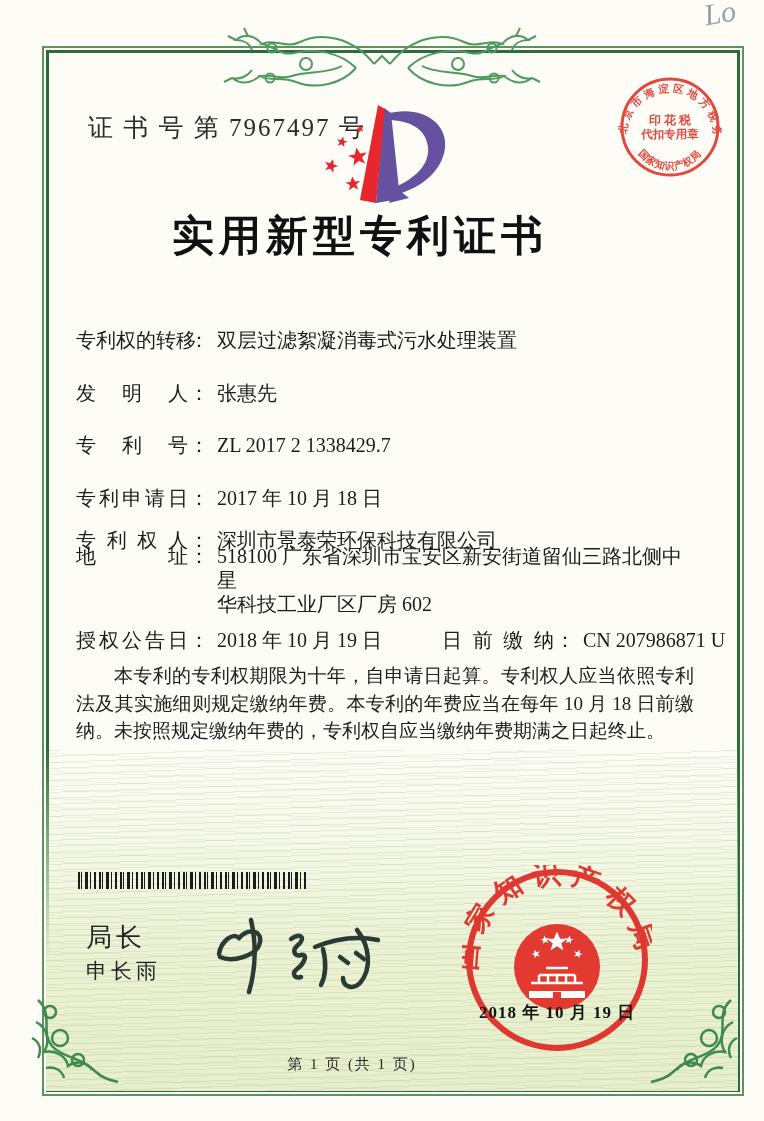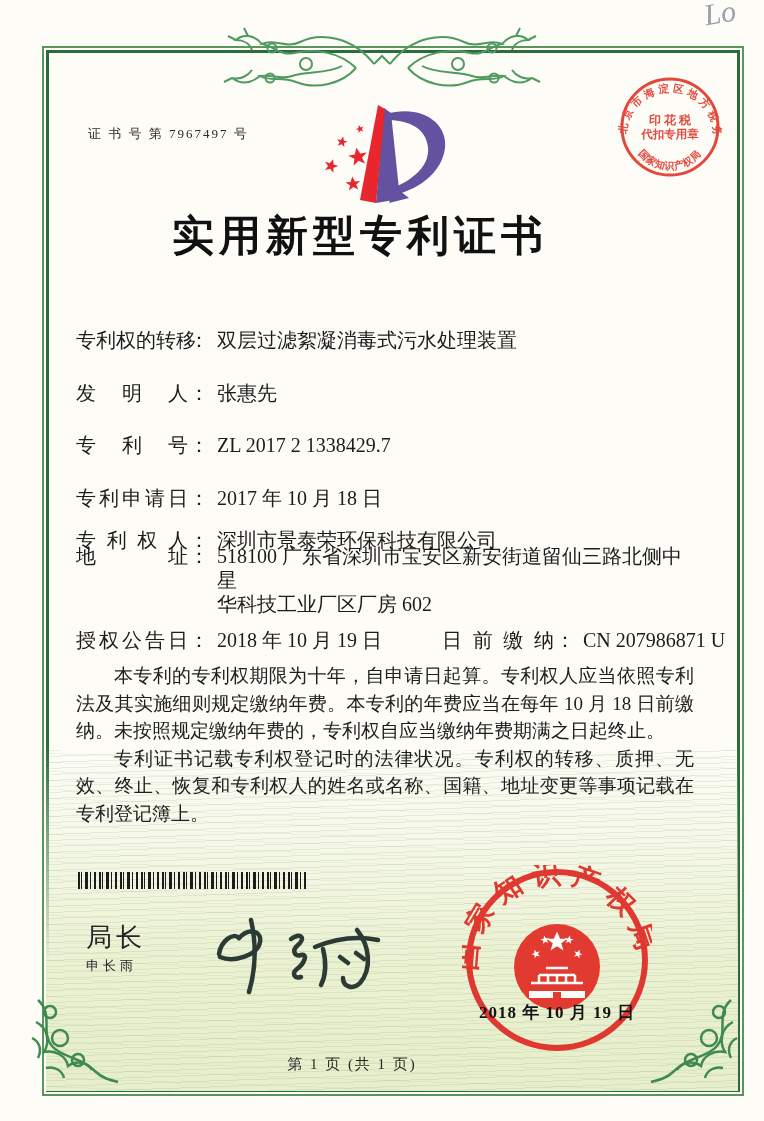--- a/index.html
+++ b/index.html
@@ -14,41 +14,41 @@
                repeating-linear-gradient(182deg, rgba(120,168,110,.10) 0 1px, rgba(0,0,0,0) 1px 9px);}
 
   
   .frame-outer{position:absolute;left:42px;top:46px;width:698px;height:1046px;border:2px solid #5a955f;z-index:1;}
   .frame-inner{position:absolute;inset:2px;border:3px solid #2c6b3a;}
 
   .abs{position:absolute;z-index:2;}
 
   .handwritten-note{left:704px;top:-4px;font-style:italic;font-size:30px;color:#9aa0a6;transform:rotate(-10deg);z-index:3;}
 
-  .cert-no{left:88px;top:125px;font-size:13px;letter-spacing:2px;color:#2a2a2a;}
+  .cert-no{left:88px;top:111px;font-size:25px;letter-spacing:2px;color:#2a2a2a;}
 
   .doc-title{left:0;top:208px;width:720px;text-align:center;font-size:42px;font-weight:bold;letter-spacing:5px;color:#111;}
 
   
   .fields{left:76px;top:0;width:620px;}
   .field-row{position:absolute;left:0;font-size:20px;line-height:24px;white-space:nowrap;color:#1c1c1c;}
   .flabel{display:inline-block;width:112px;text-align:justify;text-align-last:justify;vertical-align:top;}
   .fcolon{display:inline-block;margin:0 8px 0 1px;vertical-align:top;}
   .fvalue{display:inline-block;vertical-align:top;white-space:pre-line;}
   .row-addr .fvalue{max-width:470px;}
   .grant-right{position:absolute;left:366px;top:0;}
 
   .body-text{left:76px;top:662px;width:618px;font-size:19px;line-height:27.5px;text-align:justify;color:#202020;}
   .body-text p{margin:0;text-indent:2em;}
 
   .barcode{left:78px;top:872px;width:229px;height:17px;
     background:repeating-linear-gradient(90deg,#1c1c1c 0 2px,rgba(0,0,0,0) 2px 3px,#1c1c1c 3px 4px,rgba(0,0,0,0) 4px 7px,#1c1c1c 7px 10px,rgba(0,0,0,0) 10px 12px,#1c1c1c 12px 13px,rgba(0,0,0,0) 13px 16px,#1c1c1c 16px 18px,rgba(0,0,0,0) 18px 21px);}
 
   .sig-title{left:86px;top:920px;font-size:26px;letter-spacing:4px;font-family:"Liberation Sans","DejaVu Sans",sans-serif;color:#242424;}
-  .sig-name{left:86px;top:957px;font-size:13px;letter-spacing:4px;font-family:"Liberation Sans","DejaVu Sans",sans-serif;color:#242424;}
+  .sig-name{left:86px;top:957px;font-size:21px;letter-spacing:4px;font-family:"Liberation Sans","DejaVu Sans",sans-serif;color:#242424;}
 
   .seal-date{left:462px;top:1001px;width:190px;text-align:center;font-size:17px;font-weight:bold;letter-spacing:1px;color:#151515;z-index:4;}
 
   .footer{left:0;top:1055px;width:704px;text-align:center;font-size:15px;letter-spacing:2px;color:#2a2a2a;}
 
   svg{display:block;}
   .z3{z-index:3;} .z4{z-index:4;}
 </style>
 </head>
 <body>
@@ -161,21 +161,20 @@
     <div class="field-row" style="top:628px;width:620px;">
       <span class="flabel">授权公告日</span><span class="fcolon">：</span><span class="fvalue">2018 年 10 月 19 日</span>
       <span class="grant-right">
         <span class="flabel">日前缴纳</span><span class="fcolon">：</span><span class="fvalue">CN 207986871 U</span>
       </span>
     </div>
   </div>
 
   <div class="abs body-text">
     <p>本专利的专利权期限为十年，自申请日起算。专利权人应当依照专利法及其实施细则规定缴纳年费。本专利的年费应当在每年 10 月 18 日前缴纳。未按照规定缴纳年费的，专利权自应当缴纳年费期满之日起终止。</p>
-    <p>专利证书记载专利权登记时的法律状况。专利权的转移、质押、无效、终止、恢复和专利权人的姓名或名称、国籍、地址变更等事项记载在专利登记簿上。</p>
   </div>
 
   <div class="abs barcode"></div>
 
   <div class="abs sig-title">局长</div>
   <div class="abs sig-name">申长雨</div>
 
   <svg class="abs z3" style="left:205px;top:912px;" width="200" height="84" viewBox="0 0 200 84">
     <g fill="none" stroke="#2b3a34" stroke-width="4.5" stroke-linecap="round">
       <path d="M14,42 C16,29 28,20 34,26"></path>

